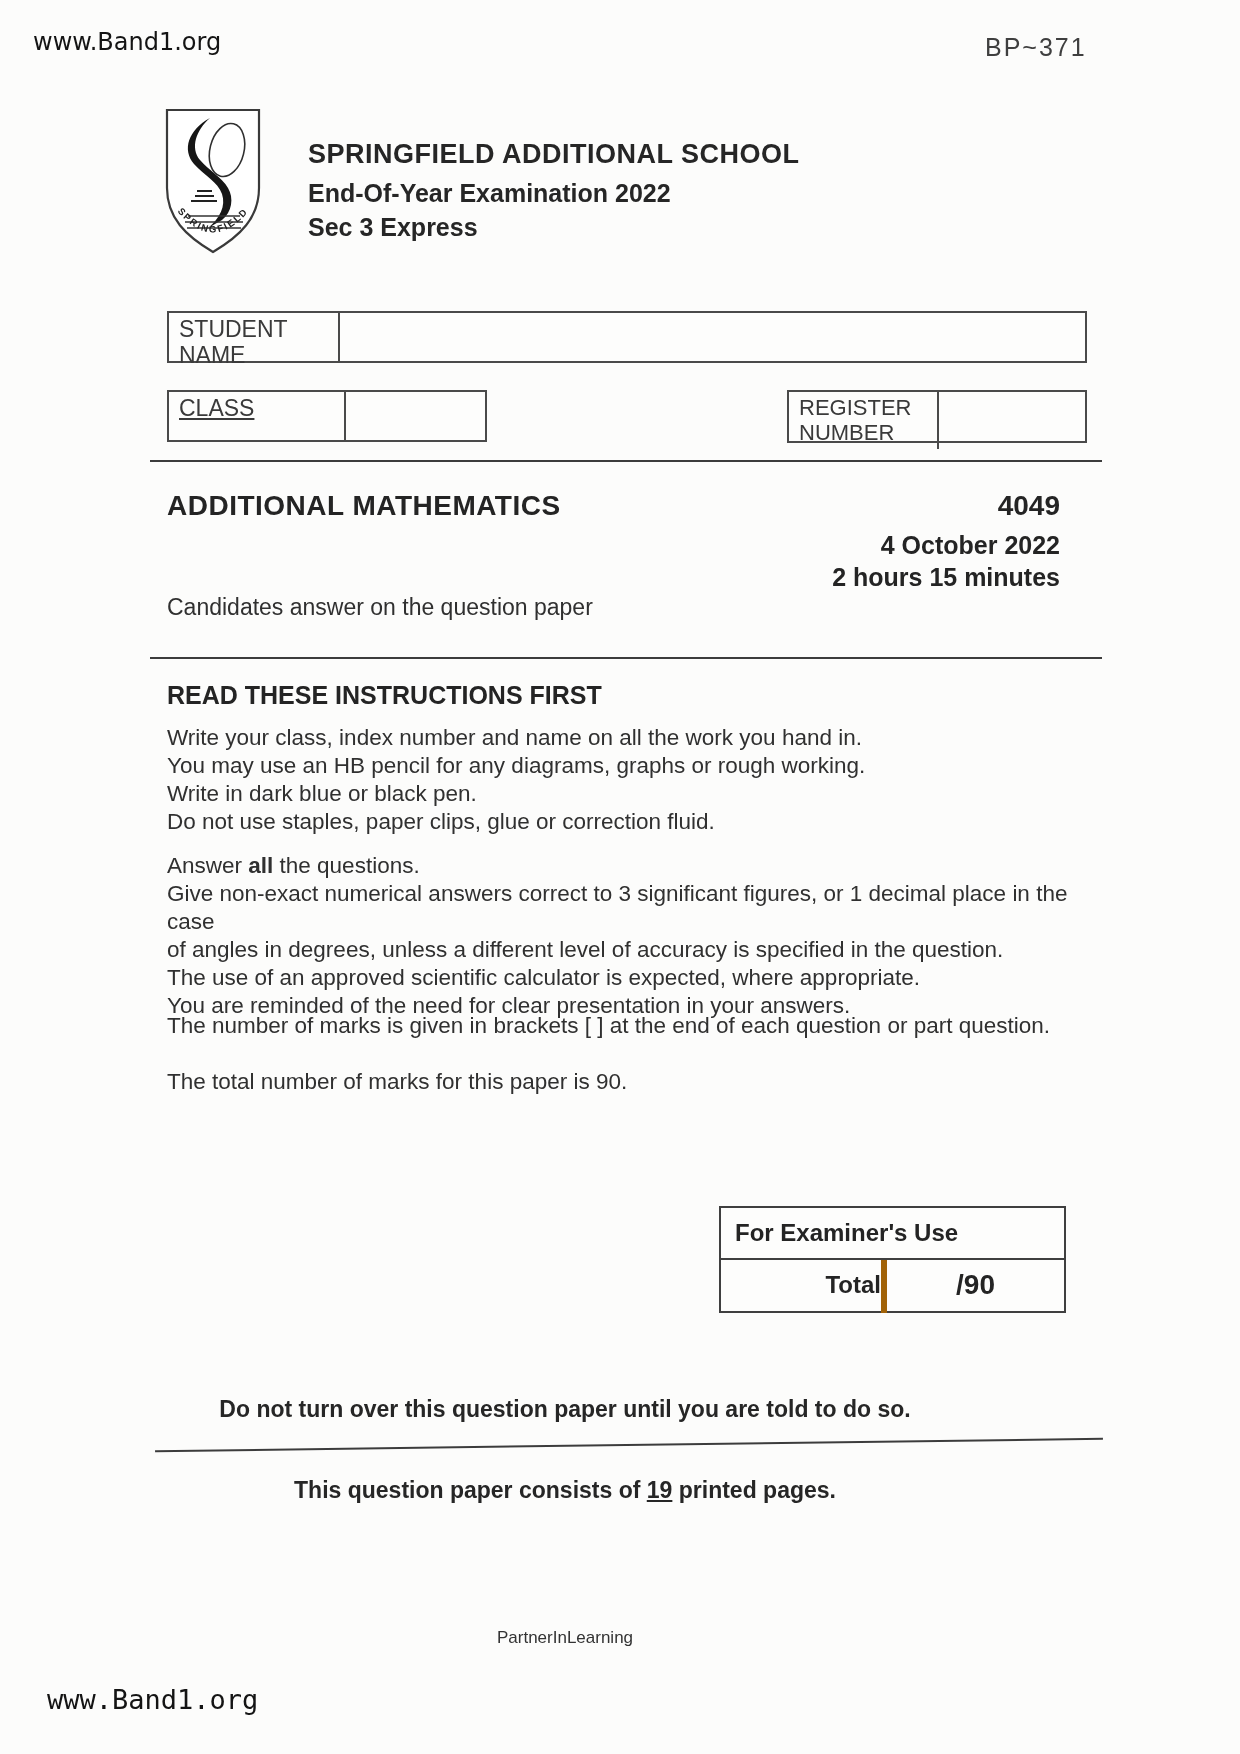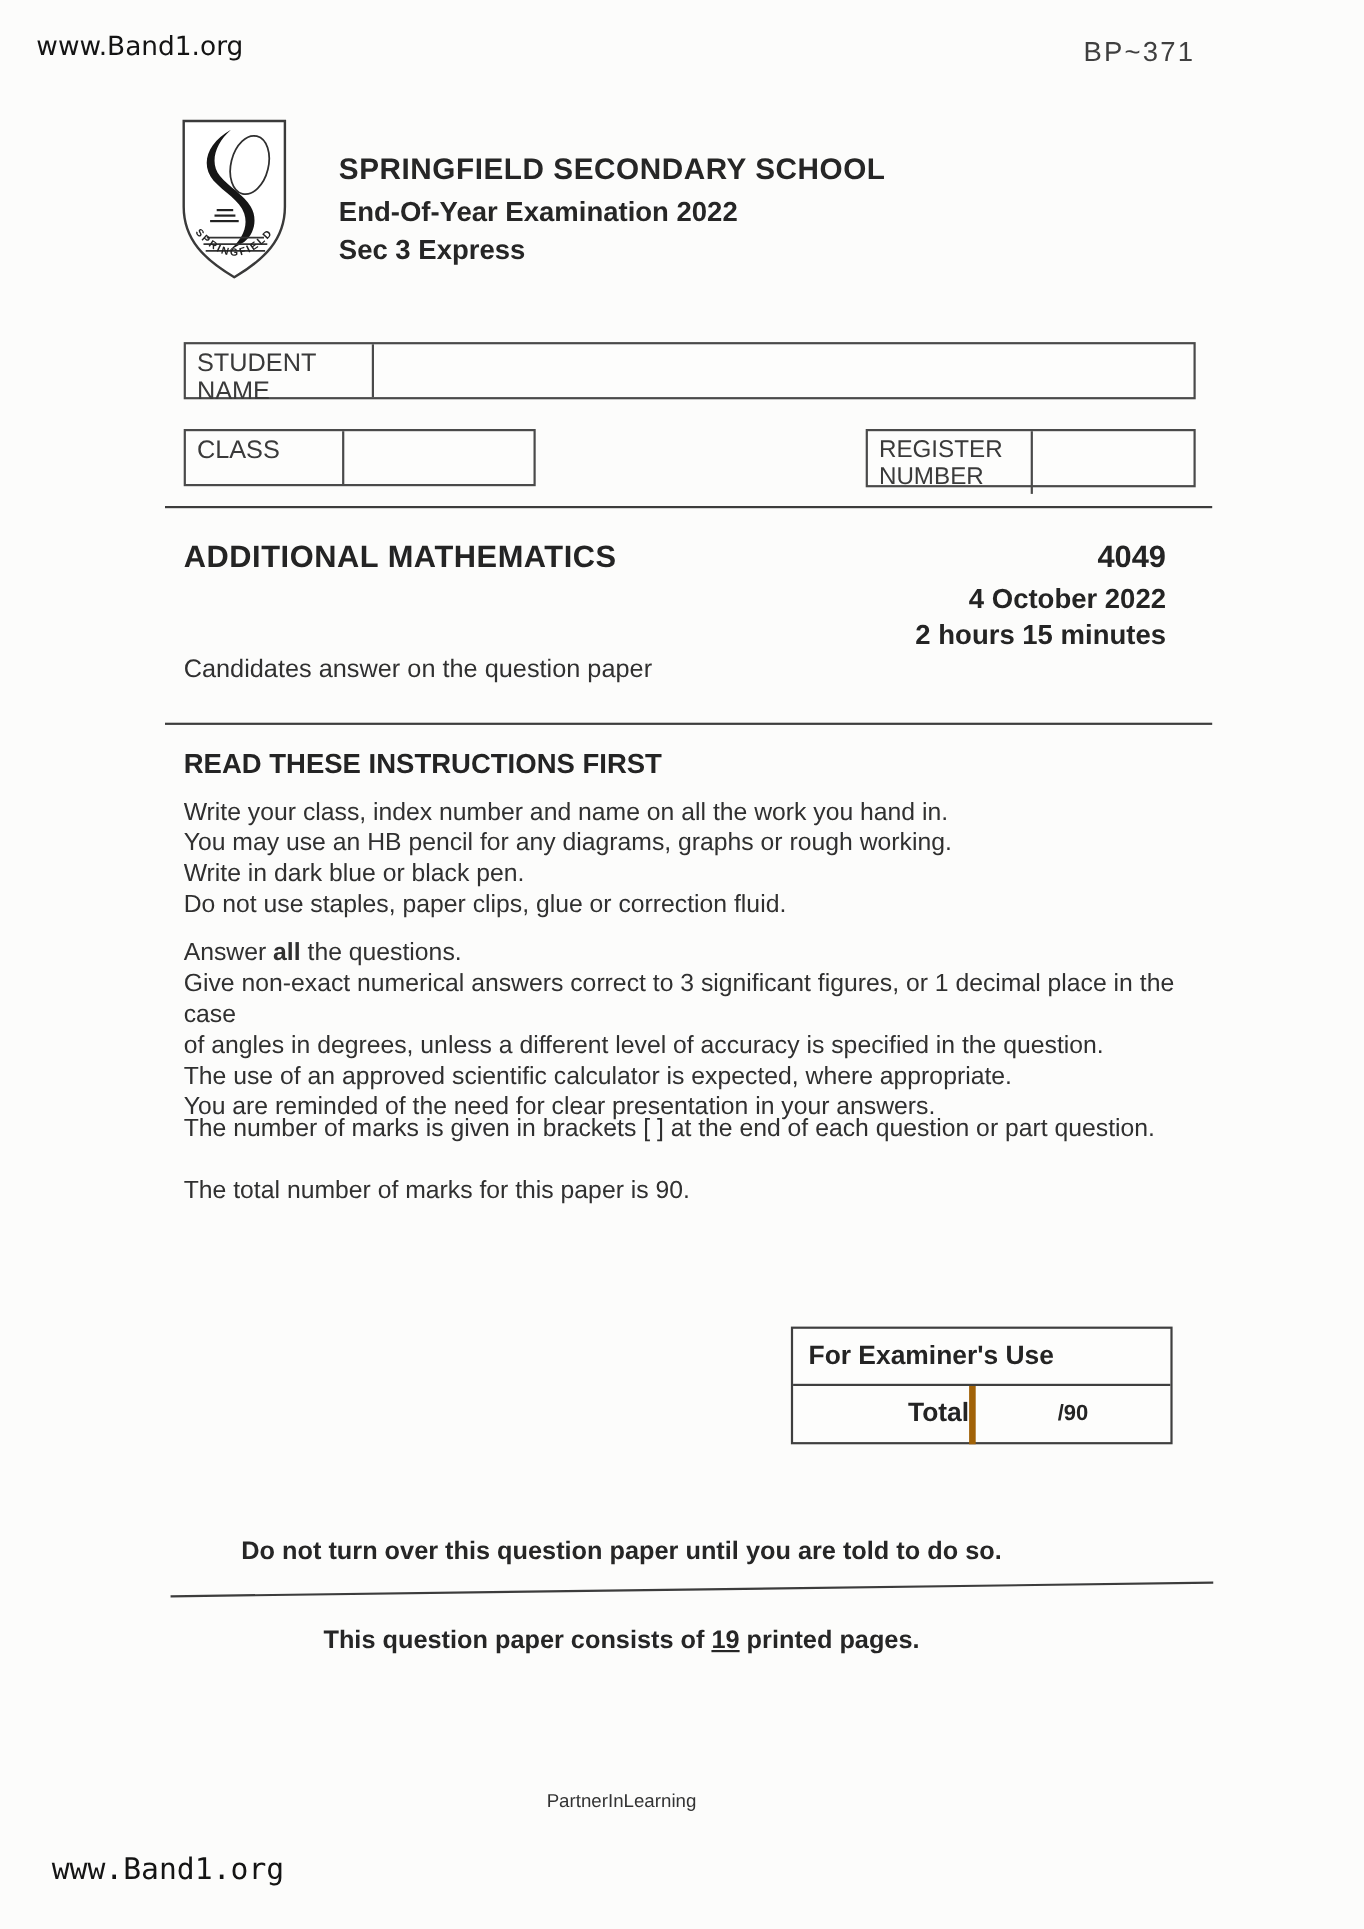--- a/index.html
+++ b/index.html
@@ -35,21 +35,21 @@
   .fieldbox { border: 2px solid #4a4a4a; display: flex; background: #fdfdfc; }
   .fieldbox .lbl {
     border-right: 2px solid #4a4a4a;
     font-size: 23px; color: #3a3a3a;
     padding: 3px 10px; line-height: 1.15;
   }
   .fieldbox .cell { flex: 1; }
   .namebox { left: 167px; top: 311px; width: 920px; height: 52px; }
   .namebox .lbl { width: 171px; }
   .classbox { left: 167px; top: 390px; width: 320px; height: 52px; }
-  .classbox .lbl { width: 144px; }
+  .classbox .lbl { width: 177px; text-decoration: underline; }
   .regbox { left: 787px; top: 390px; width: 300px; height: 53px; flex-direction: column; }
   .regbox .lbl { width: 150px; font-size: 22px; }
   .regbox .cell-a { width: 76px; border-right: 2px solid #4a4a4a; }
   .regbox .cell-b { flex: 1; }
 
   .rule { background: #3c3c3c; height: 2px; }
   .rule1 { left: 150px; top: 460px; width: 952px; }
   .rule2 { left: 150px; top: 657px; width: 952px; }
   .rule3 { left: 155px; top: 1444px; width: 948px; transform: rotate(-0.75deg); }
 
@@ -75,21 +75,21 @@
     height: 52px; line-height: 50px;
     border-bottom: 2px solid #3f3f3f;
     font-size: 24px; font-weight: bold; padding-left: 14px; color: #242424;
   }
   .examiner-box .row { display: flex; height: 53px; }
   .examiner-box .row .c1 {
     width: 166px; border-right: 6px solid #a16207;
     text-align: right; line-height: 50px; font-size: 24px; font-weight: bold; color: #242424;
   }
   .examiner-box .row .c2 {
-    flex: 1; text-align: center; line-height: 50px; font-size: 20px; font-weight: bold; color: #242424;
+    flex: 1; text-align: center; line-height: 50px; font-size: 28px; font-weight: bold; color: #242424;
   }
 
   .centerline { left: 0; width: 1130px; text-align: center; font-weight: bold; color: #262626; }
   .warning { top: 1396px; font-size: 23px; }
   .pages-line { top: 1477px; font-size: 23px; }
   .pages-line .u { text-decoration: underline; }
 
   .partner { top: 1628px; font-size: 17px; font-weight: normal; color: #333; }
   .pagenum { top: 1651px; font-size: 17px; font-weight: normal; color: #333; }
 
@@ -120,21 +120,21 @@
       <path d="M30,110 h52"></path>
       <path d="M27,116 h58"></path>
       <path d="M29,122 h54"></path>
     </g>
     <path id="sfArc" d="M19,105 Q55,148 91,105" fill="none"></path>
     <text font-size="9.5" font-weight="bold" letter-spacing="2" fill="#222" font-family="Liberation Sans, sans-serif">
       <textPath href="#sfArc" xlink:href="#sfArc" startOffset="50%" text-anchor="middle">SPRINGFIELD</textPath>
     </text>
   </svg>
 
-  <div class="abs school-name">SPRINGFIELD SECONDARY SCHOOL</div>
+  <div class="abs school-name">SPRINGFIELD ADDITIONAL SCHOOL</div>
   <div class="abs exam-title">End-Of-Year Examination 2022</div>
   <div class="abs exam-level">Sec 3 Express</div>
 
   <div class="abs fieldbox namebox">
     <div class="lbl">STUDENT NAME</div>
     <div class="cell"></div>
   </div>
 
   <div class="abs fieldbox classbox">
     <div class="lbl">CLASS</div>

